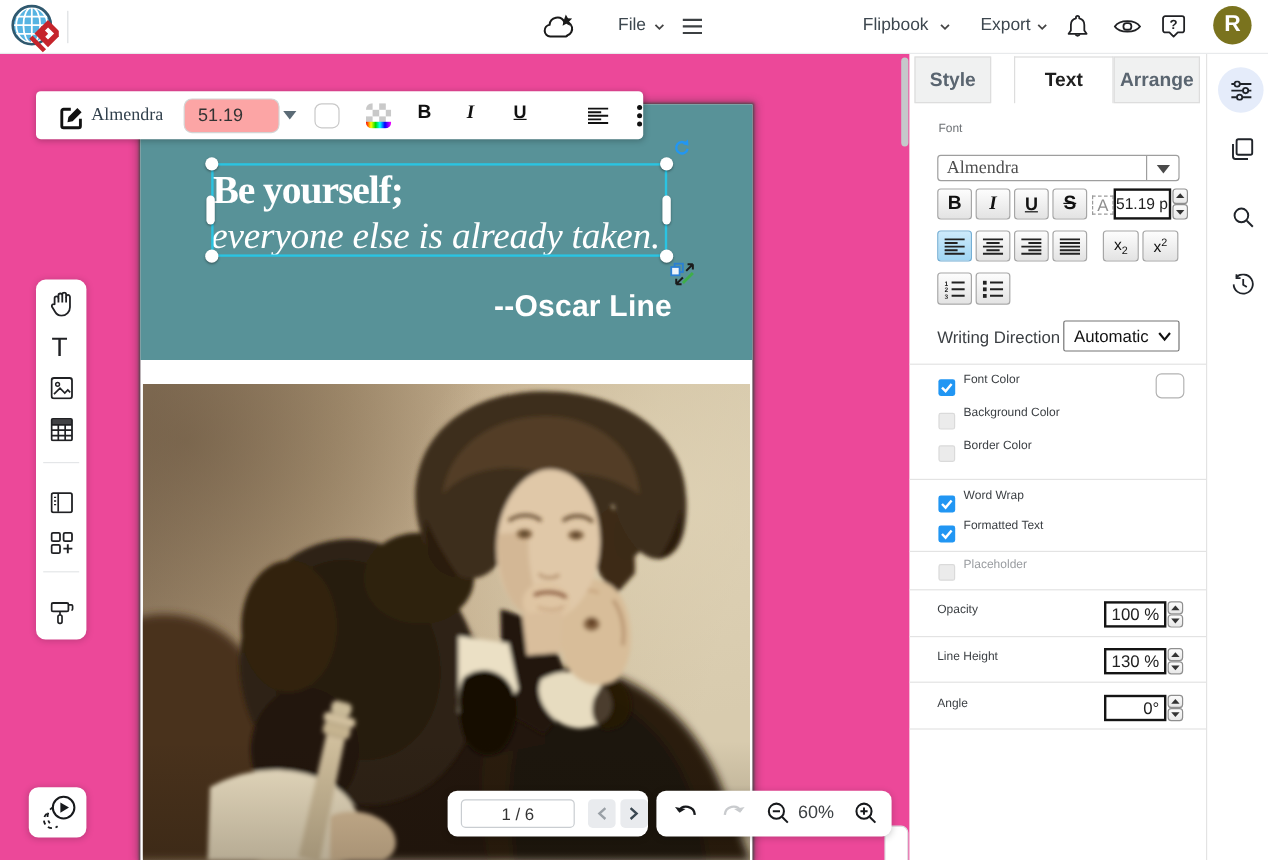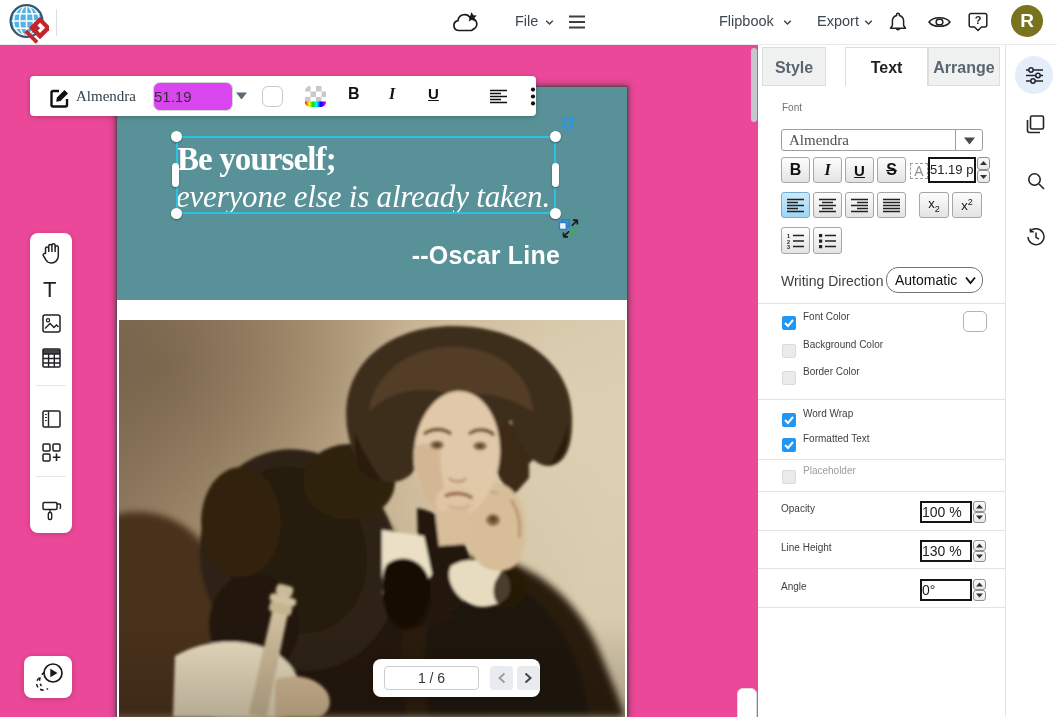--- a/index.html
+++ b/index.html
@@ -36,21 +36,21 @@
     border:2px solid #2ac4e2; z-index:30; }
   .handle { position:absolute; background:#fff; border-radius:50%; width:11px; height:11px;
     box-shadow:0 1px 2px rgba(0,0,0,.4); z-index:31; }
   .pill { position:absolute; background:#fff; border-radius:4px; width:7px; height:24px;
     box-shadow:0 1px 2px rgba(0,0,0,.4); z-index:31; }
 
   
   #ttoolbar { position:absolute; left:30px; top:31px; width:506px; height:40px; background:#fff;
     border-radius:4px; box-shadow:0 1px 5px rgba(0,0,0,.25); z-index:40; }
   #tt-size { position:absolute; left:123px; top:6px; width:80px; height:29px; border:1px solid #d4d4d4;
-    border-radius:7px; font-size:15px; color:#333; line-height:27px; background:#d946ef; }
+    border-radius:7px; font-size:15px; color:#333; line-height:27px; padding-left:11px; background:#fca5a5; }
 
   
   #ltoolbar { position:absolute; left:30px; top:188px; width:42px; height:300px; background:#fff;
     border-radius:8px; box-shadow:0 1px 6px rgba(0,0,0,.18); z-index:40; }
   #ltoolbar .div { position:absolute; left:6px; width:30px; height:1px; background:#e4e6e8; }
 
   
   .card { position:absolute; background:#fff; border-radius:8px; box-shadow:0 1px 6px rgba(0,0,0,.2); z-index:45; }
   #pageinput { position:absolute; left:11px; top:7px; width:95px; height:24px; border:1px solid #c9cdd1;
     border-radius:4px; font-size:14px; color:#333; text-align:center; line-height:22px; background:#fff; }
@@ -75,21 +75,21 @@
   .toolbtn.active { background:linear-gradient(#cdeafb,#9fd6f4); border-color:#74aed4; }
   .checkbox { position:absolute; width:14px; height:14px; border-radius:2px; }
   .checkbox.on { background:#2196f3; }
   .checkbox.off { background:#ebebeb; border:1px solid #dadada; }
   .spin { position:absolute; width:13px; height:26px; }
   .spin .up, .spin .dn { position:absolute; left:0; width:13px; height:13px; background:linear-gradient(#fbfbfb,#e8e8e8);
     border:1px solid #8f8f8f; border-radius:3px; }
   .spin .up { top:0; }
   .spin .dn { top:13px; }
   .numin { position:absolute; border:2px solid #141414; background:#fff; font-size:14px; color:#222;
-    text-align:left; white-space:nowrap; overflow:hidden; }
+    text-align:right; white-space:nowrap; overflow:hidden; }
 
   
   #rstrip { position:absolute; left:1005px; top:45px; width:52px; height:672px; background:#fff;
     border-left:1px solid #e3e3e3; }
 </style>
 </head>
 <body>
 <div id="app">
 
   <div id="topbar">
@@ -376,20 +376,41 @@
       <div id="pageinput">1 / 6</div>
       <div class="navbtn" style="left:117px">
         <svg style="margin-top:6px" width="9" height="12" viewBox="0 0 9 12">
             <path d="M7.5 1.5 L2.5 6 L7.5 10.5" fill="none" stroke="#9aa0a6" stroke-width="2"></path>
           </svg></div>
       <div class="navbtn" style="left:144px">
         <svg style="margin-top:6px" width="9" height="12" viewBox="0 0 9 12">
             <path d="M1.5 1.5 L6.5 6 L1.5 10.5" fill="none" stroke="#3b4852" stroke-width="2"></path>
           </svg></div>
     </div>
+    <div class="card" id="zoomcard" style="left:547px; top:614px; width:196px; height:38px;">
+      <svg class="abs" style="left:15px; top:9px" width="21" height="19" viewBox="0 0 21 19">
+        <path d="M3.5 8 A7.2 7.2 0 0 1 17 11" fill="none" stroke="#17191c" stroke-width="2"></path>
+        <path d="M0.5 4.5 L4.2 9.3 L9.3 6.2 Z" fill="#17191c"></path>
+      </svg>
+      <svg class="abs" style="left:53px; top:9px" width="21" height="19" viewBox="0 0 21 19">
+        <path d="M17.5 8 A7.2 7.2 0 0 0 4 11" fill="none" stroke="#c9cbce" stroke-width="2"></path>
+        <path d="M20.5 4.5 L16.8 9.3 L11.7 6.2 Z" fill="#c9cbce"></path>
+      </svg>
+      <svg class="abs" style="left:92px; top:9px" width="19" height="19" viewBox="0 0 19 19">
+        <circle cx="8" cy="8" r="6.3" fill="none" stroke="#17191c" stroke-width="1.7"></circle>
+        <path d="M12.8 12.8 L17.5 17.5" stroke="#17191c" stroke-width="1.7"></path>
+        <path d="M5 8 H11" stroke="#17191c" stroke-width="1.6"></path>
+      </svg>
+      <div id="zoomtext">60%</div>
+      <svg class="abs" style="left:165px; top:9px" width="19" height="19" viewBox="0 0 19 19">
+        <circle cx="8" cy="8" r="6.3" fill="none" stroke="#17191c" stroke-width="1.7"></circle>
+        <path d="M12.8 12.8 L17.5 17.5" stroke="#17191c" stroke-width="1.7"></path>
+        <path d="M5 8 H11 M8 5 V11" stroke="#17191c" stroke-width="1.6"></path>
+      </svg>
+    </div>
   </div>
 
   <div id="panel">
 
     <div class="tab off" style="left:4px; width:64px">Style</div>
     <div class="tab on" style="left:87px; width:83px">Text</div>
     <div class="tab off" style="left:170px; width:72px">Arrange</div>
 
     <div class="plabel" style="left:24px; top:57px; color:#6e7276">Font</div>
 
@@ -466,21 +487,21 @@
     <div class="toolbtn" style="left:55px; top:182px; height:27px">
       <svg width="17" height="16" viewBox="0 0 17 16">
           <path d="M6 2.5 H17 M6 8 H17 M6 13.5 H17" stroke="#222" stroke-width="1.7"></path>
       <rect x="0" y="1" width="3.2" height="3.2" fill="#222"></rect>
           <rect x="0" y="6.5" width="3.2" height="3.2" fill="#222"></rect>
           <rect x="0" y="12" width="3.2" height="3.2" fill="#222"></rect>
         </svg>
       </div>
 
     <div class="abs" style="left:23px; top:228px; font-size:14px; color:#3b3f43">Writing Direction</div>
-    <div class="abs" style="left:128px; top:222px; width:97px; height:26px; border:1px solid #747474; border-radius:12px; background:#fff">
+    <div class="abs" style="left:128px; top:222px; width:97px; height:26px; border:1px solid #747474; border-radius:2px; background:#fff">
       <span style="position:absolute; left:8px; top:4px; font-size:14px; color:#111">Automatic</span>
       <svg style="position:absolute; right:6px; top:8px" width="11" height="9" viewBox="0 0 11 9">
           <path d="M1 1.5 L5.5 7 L10 1.5" fill="none" stroke="#111" stroke-width="1.8"></path>
         </svg>
     </div>
     <div class="pdiv" style="top:258px"></div>
 
     <div class="checkbox on" style="left:24px; top:271px"><svg width="14" height="14" viewBox="0 0 14 14">
           <path d="M3 7 L6 10 L11 4" fill="none" stroke="#fff" stroke-width="2"></path>
         </svg></div>

